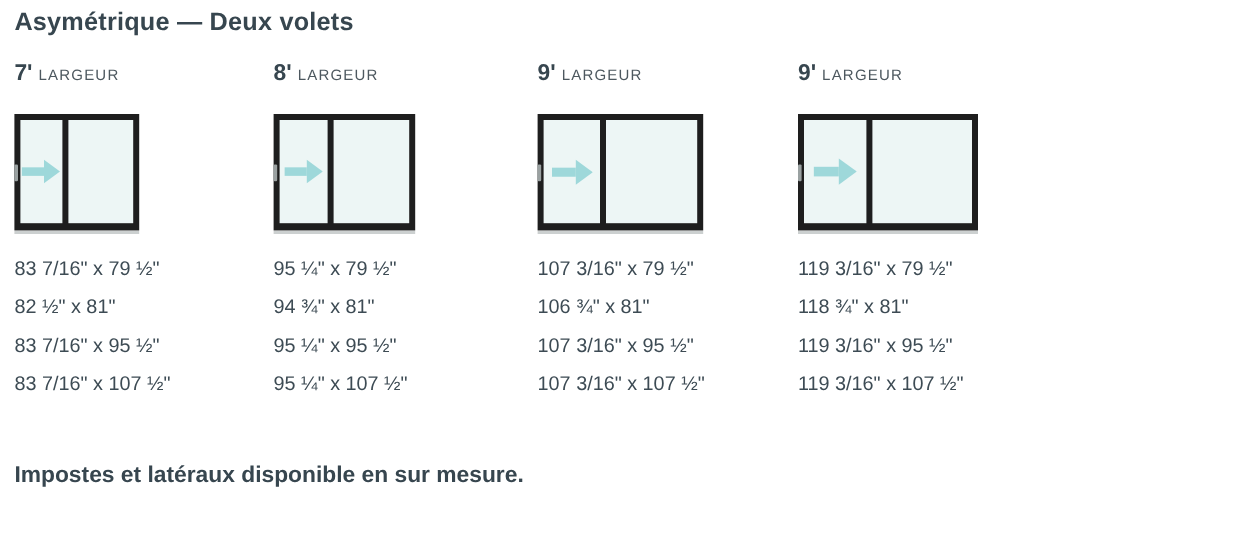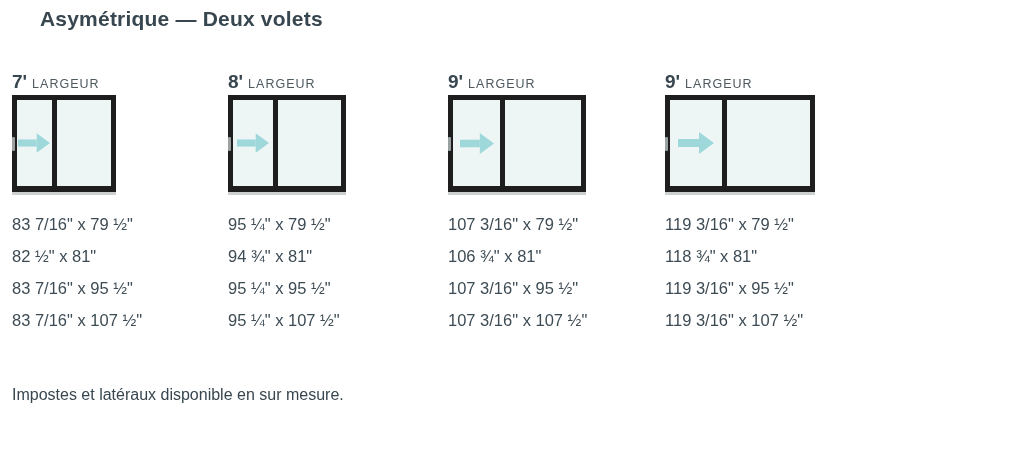--- a/index.html
+++ b/index.html
@@ -10,34 +10,33 @@
     position: relative;
     overflow: hidden;
   }
   .page-title {
     position: absolute;
     left: 12px; top: 7px;
     font-size: 21px;
     font-weight: 600;
     color: #37464f;
     letter-spacing: 0.2px;
-    margin-left: 28px;
   }
   .col {
     position: absolute;
     top: 50px;
     width: 212px;
   }
   .col-1 { left: 12px; }
   .col-2 { left: 228px; }
   .col-3 { left: 448px; }
   .col-4 { left: 665px; }
   .col-header {
     position: absolute;
-    top: 21px; left: 0;
+    top: 1px; left: 0;
     white-space: nowrap;
     color: #37464f;
   }
   .size-num {
     font-size: 19px;
     font-weight: 700;
     color: #37464f;
   }
   .size-unit {
     font-size: 12.5px;
@@ -92,22 +91,22 @@
   .dims li {
     font-size: 16.5px;
     color: #3d4b54;
     height: 32px;
     line-height: 32px;
     white-space: nowrap;
   }
   .footer-note {
     position: absolute;
     left: 12px; top: 386px;
-    font-size: 16px;
-    font-weight: 400;
+    font-size: 19px;
+    font-weight: 700;
     color: #37464f;
   }
 </style>
 </head>
 <body>
 
 <h1 class="page-title">Asymétrique — Deux volets</h1>
 
 <section class="col col-1">
   <div class="col-header">

